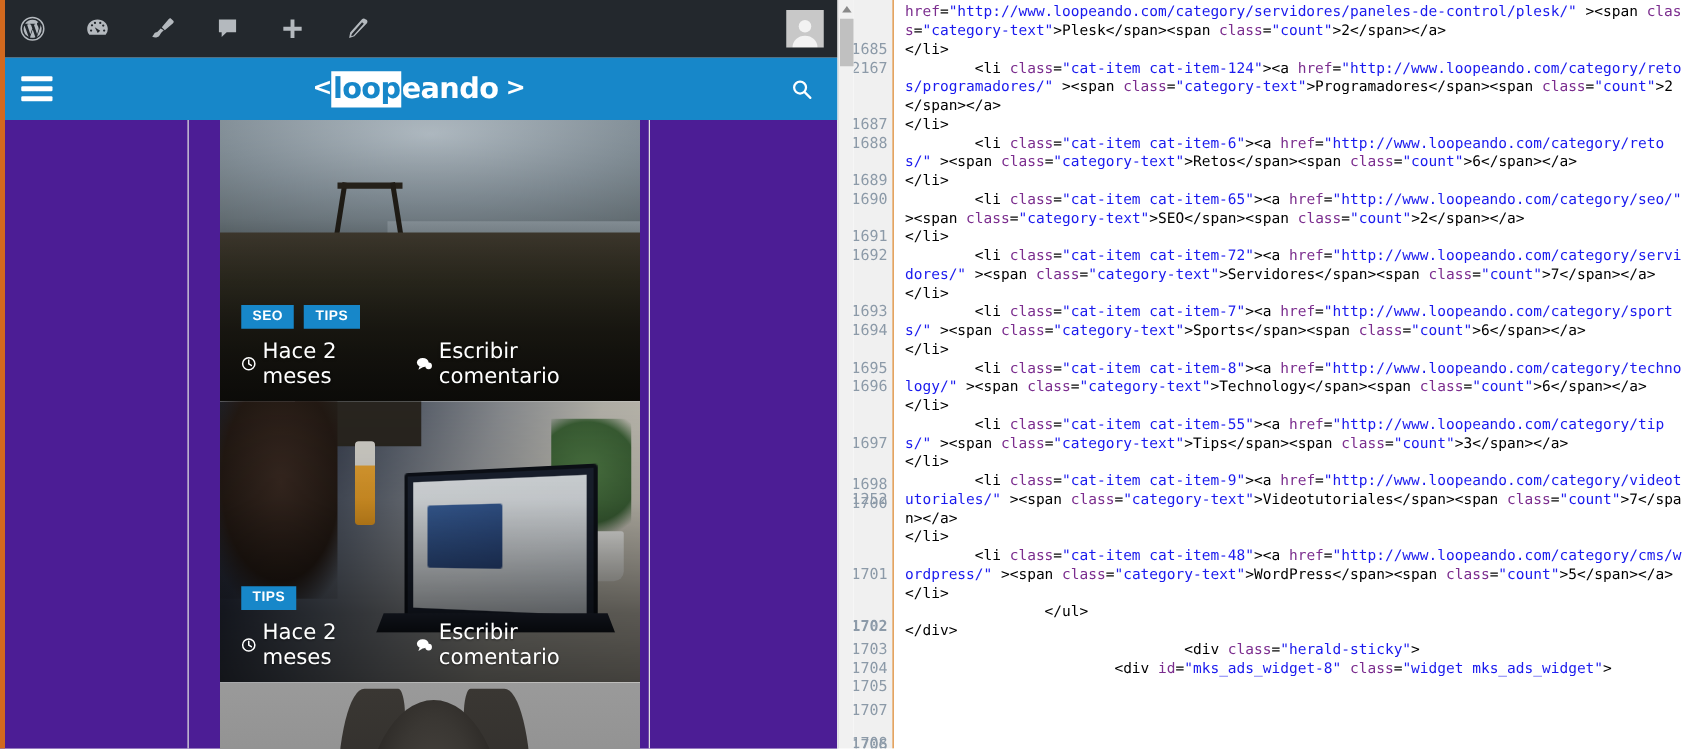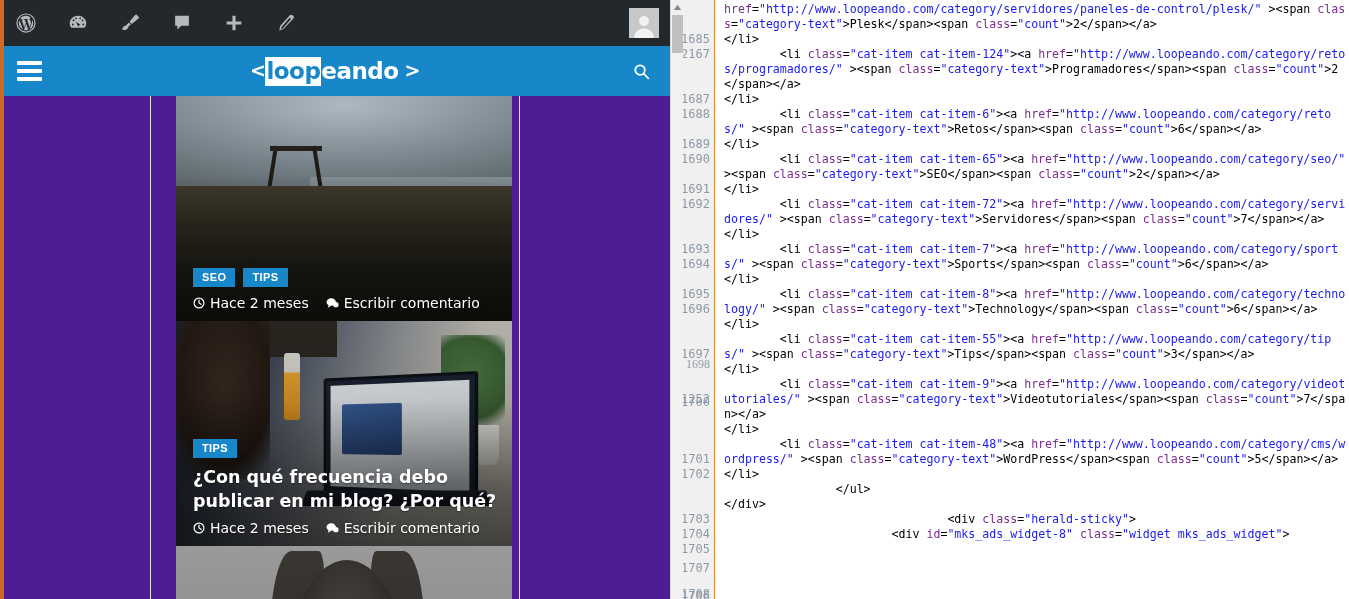--- a/index.html
+++ b/index.html
@@ -134,21 +134,21 @@
     color: #ffffff;
     font-family: "DejaVu Sans", sans-serif;
     font-size: 17.5px;
     font-weight: bold;
     line-height: 1.33;
     margin-bottom: 7px;
     text-shadow: 0 1px 2px rgba(0,0,0,0.45);
   }
   .card-meta {
     display: flex; align-items: center; gap: 17px;
-    color: #ffffff; font-size: 14px;
+    color: #ffffff; font-size: 17px;
     font-family: "DejaVu Sans", sans-serif;
     text-shadow: 0 1px 2px rgba(0,0,0,0.5);
   }
   .meta-item { display: flex; align-items: center; gap: 5px; }
   .meta-item svg { display: block; }
 
   
   .bg-landscape {
     background:
       radial-gradient(ellipse 120% 60% at 50% 5%, #b9c4cc 0%, #8d9aa3 40%, #6e7a80 70%),
@@ -434,21 +434,20 @@
             <div class="desk-plant"></div>
             <div class="desk-pot"></div>
             <div class="desk-laptop"></div>
             <div class="desk-base"></div>
           </div>
           <div class="card-overlay"></div>
           <div class="card-body">
             <div class="tags">
               <span class="tag">TIPS</span>
             </div>
-            <div class="card-title">¿Con qué frecuencia debo publicar en mi blog? ¿Por qué?</div>
             <div class="card-meta">
               <span class="meta-item">
                 <span>
                   <svg width="12" height="12" viewBox="0 0 14 14" fill="none" stroke="#ffffff" stroke-width="1.4" aria-hidden="true">
                     <circle cx="7" cy="7" r="5.7"></circle>
                       <path d="M7 3.6V7l2.4 1.6" stroke-linecap="round"></path>
                   </svg>
                 </span>
                 <span>Hace 2 meses</span>
               </span>
@@ -497,25 +496,25 @@
           <div class="ln" style="top: 108px;">1688</div>
           <div class="ln" style="top: 138px;">1689</div>
           <div class="ln" style="top: 153px;">1690</div>
           <div class="ln" style="top: 183px;">1691</div>
           <div class="ln" style="top: 198px;">1692</div>
           <div class="ln" style="top: 243px;">1693</div>
           <div class="ln" style="top: 258px;">1694</div>
           <div class="ln" style="top: 288px;">1695</div>
           <div class="ln" style="top: 303px;">1696</div>
           <div class="ln" style="top: 348px;">1697</div>
-          <div class="ln" style="top: 358px; font-family: Liberation Serif, serif;">1698</div>
+          <div class="ln" style="top: 381px;">1698</div>
           <div class="ln" style="top: 393px;">1252</div>
           <div class="ln" style="top: 396px;">1700</div>
           <div class="ln" style="top: 453px;">1701</div>
-          <div class="ln" style="top: 468px;">1702</div>
+          <div class="ln" style="top: 495px; font-weight: bold;">1702</div>
           <div class="ln" style="top: 513px;">1703</div>
           <div class="ln" style="top: 528px;">1704</div>
           <div class="ln" style="top: 543px;">1705</div>
           <div class="ln" style="top: 590px;">1706</div>
           <div class="ln" style="top: 562px;">1707</div>
           <div class="ln" style="top: 588px;">1708</div>
         </div>
       <div class="code-text"><span class="tok-plain"></span><span class="tok-attr">href</span><span class="tok-plain">=</span><span class="tok-str">"http://www.loopeando.com/category/servidores/paneles-de-control/plesk/"</span><span class="tok-plain"> &gt;&lt;span </span><span class="tok-attr">class</span><span class="tok-plain">=</span><span class="tok-str">"category-text"</span><span class="tok-plain">&gt;Plesk&lt;/span&gt;&lt;span </span><span class="tok-attr">class</span><span class="tok-plain">=</span><span class="tok-str">"count"</span><span class="tok-plain">&gt;2&lt;/span&gt;&lt;/a&gt;
 &lt;/li&gt;
 	&lt;li </span><span class="tok-attr">class</span><span class="tok-plain">=</span><span class="tok-str">"cat-item cat-item-124"</span><span class="tok-plain">&gt;&lt;a </span><span class="tok-attr">href</span><span class="tok-plain">=</span><span class="tok-str">"http://www.loopeando.com/category/retos/programadores/"</span><span class="tok-plain"> &gt;&lt;span </span><span class="tok-attr">class</span><span class="tok-plain">=</span><span class="tok-str">"category-text"</span><span class="tok-plain">&gt;Programadores&lt;/span&gt;&lt;span </span><span class="tok-attr">class</span><span class="tok-plain">=</span><span class="tok-str">"count"</span><span class="tok-plain">&gt;2&lt;/span&gt;&lt;/a&gt;

